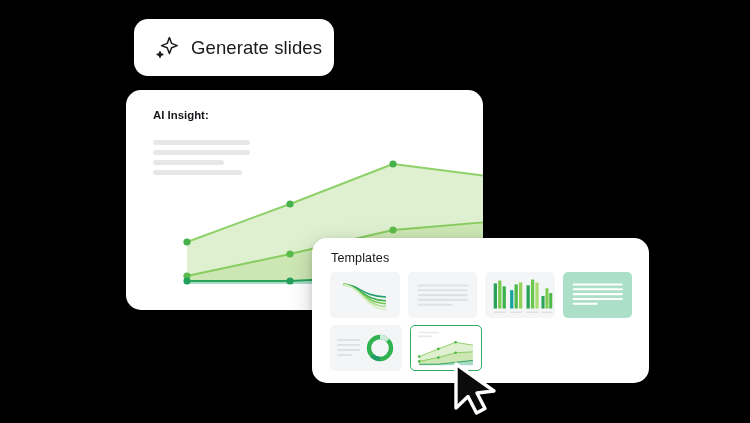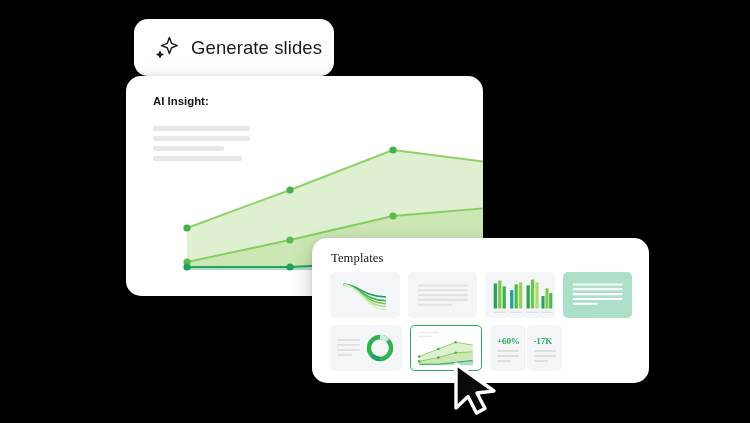--- a/index.html
+++ b/index.html
@@ -9,32 +9,32 @@
 
   
   .pill{position:absolute;left:134px;top:19px;width:200px;height:57px;
         background:#fff;border-radius:14px;display:flex;align-items:center;
         gap:11px;padding:12px 20px;box-sizing:border-box;
         box-shadow:0 6px 16px rgba(0,0,0,.22),0 1px 4px rgba(0,0,0,.18);}
   .pill-label{font-size:18.5px;color:#1a1a1a;letter-spacing:.1px;white-space:nowrap;}
   .sparkle{width:26px;height:26px;flex:none;display:block;}
 
   
-  .slide{position:absolute;left:126px;top:76px;width:357px;height:220px;
+  .slide{position:absolute;left:126px;top:90px;width:357px;height:220px;
          background:#fff;border-radius:15px;overflow:hidden;
          box-shadow:0 8px 22px rgba(0,0,0,.24),0 2px 6px rgba(0,0,0,.16);}
   .slide-title{position:absolute;left:27px;top:18px;font-size:11.4px;
                font-weight:bold;color:#15171a;line-height:15.5px;white-space:nowrap;}
   .skel{position:absolute;left:27px;height:4.6px;border-radius:2.5px;background:#e6e7e9;}
   .chart-svg{position:absolute;left:0;top:0;width:357px;height:220px;}
 
   
   .tpanel{position:absolute;left:312px;top:238px;width:337px;height:145px;
           background:#fff;border-radius:15px;
-          box-shadow:0 8px 24px rgba(0,0,0,.20),0 2px 6px rgba(0,0,0,.13);font-family:Liberation Serif, serif;}
+          box-shadow:0 8px 24px rgba(0,0,0,.20),0 2px 6px rgba(0,0,0,.13);}
   .tpanel-title{position:absolute;left:19px;top:13px;font-size:12.6px;
                 color:#15171a;letter-spacing:.1px;}
   .tgrid{position:absolute;left:18px;top:34px;width:302px;}
   .trow{display:flex;gap:8px;margin-bottom:7px;}
   .thumb{width:72px;height:46px;background:#f4f5f6;border-radius:5px;
          position:relative;overflow:hidden;box-sizing:border-box;}
   .thumb.sel{border:1.6px solid #2eac62;background:#fff;}
   .thumb.mint{background:#abdfc8;}
   .thumb svg{display:block;width:100%;height:100%;}
   .thumb-pair{width:72px;height:46px;display:flex;gap:1px;}
@@ -205,34 +205,20 @@
               <circle cx="8" cy="32" r="1.4"></circle>
                 <circle cx="28" cy="24" r="1.4"></circle>
                 <circle cx="46" cy="17" r="1.4"></circle>
               <circle cx="8" cy="37" r="1.4"></circle>
                 <circle cx="28" cy="33" r="1.4"></circle>
                 <circle cx="46" cy="28" r="1.4"></circle>
             </g>
           </svg>
         </div>
 
-        <div class="thumb-pair">
-          <div class="stat">
-            <span class="stat-val">+60%</span>
-            <span class="stat-l" style="top:25px;width:22px;"></span>
-            <span class="stat-l" style="top:30px;width:22px;"></span>
-            <span class="stat-l" style="top:35px;width:14px;"></span>
-          </div>
-          <div class="stat">
-            <span class="stat-val">-17K</span>
-            <span class="stat-l" style="top:25px;width:22px;"></span>
-            <span class="stat-l" style="top:30px;width:22px;"></span>
-            <span class="stat-l" style="top:35px;width:14px;"></span>
-          </div>
-        </div>
       </div>
     </div>
   </div>
 
   <div class="cursor">
     <svg viewBox="0 0 56 58" fill="none">
       <path d="M7 4 L7 48 L19 36.5 L27.5 53 L36 48.5 L28 33 L45 31 Z" fill="#0b0b0b" stroke="#ffffff" stroke-width="3.4" stroke-linejoin="round"></path>
     </svg>
   </div>
 

